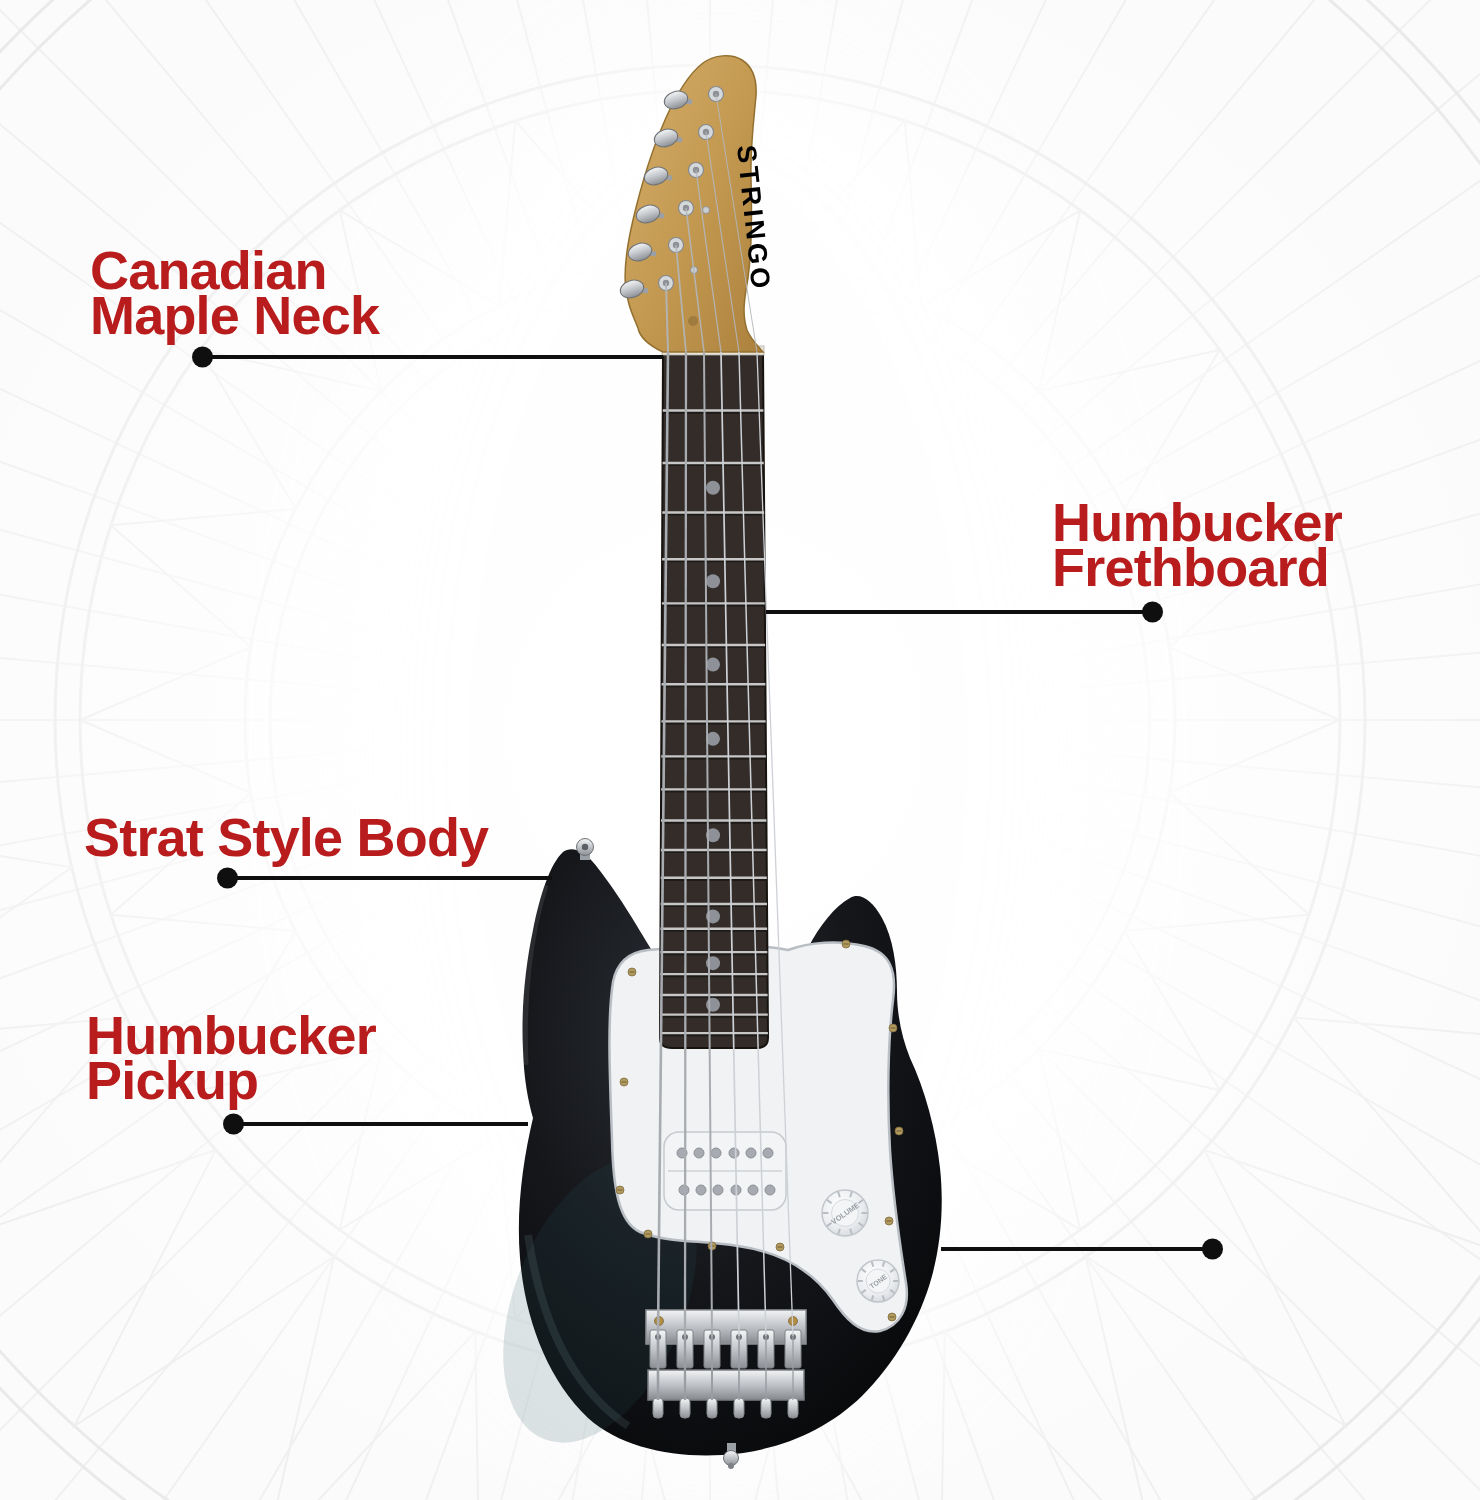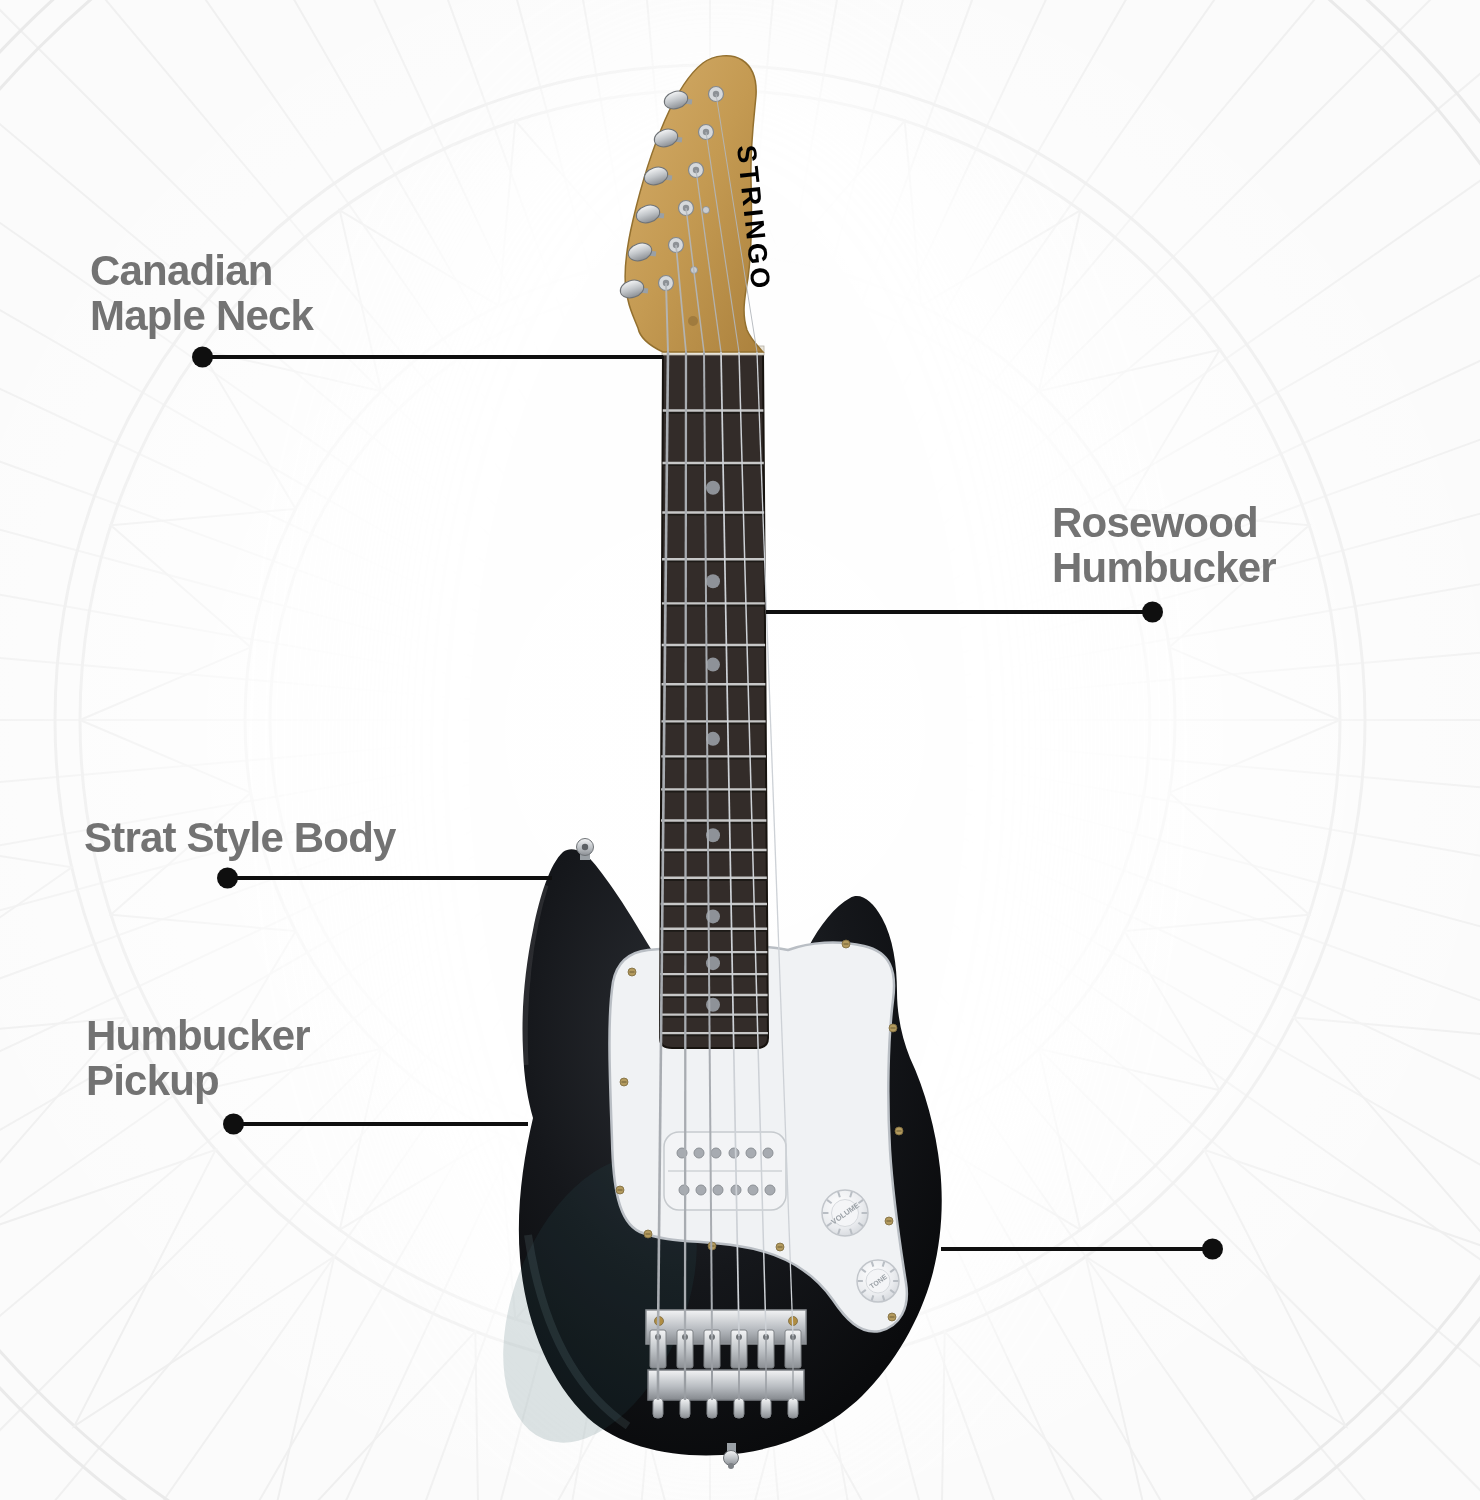--- a/index.html
+++ b/index.html
@@ -6,23 +6,23 @@
   .canvas{
     position:relative;
     width:1480px;height:1500px;
     overflow:hidden;
     background:#fbfbfb;
     font-family:"Liberation Sans", sans-serif;
   }
   .canvas svg.scene{position:absolute;left:0;top:0;}
   .annotation{
     position:absolute;
-    color:#737373;
+    color:#b91c1c;
     font-weight:700;
-    font-size:42px;
+    font-size:54px;
     line-height:45px;
     letter-spacing:-0.8px;
   }
   .annotation.nowrap{white-space:nowrap;}
   .leader{
     position:absolute;
     height:4px;
     background:#0f0f0f;
   }
   .leader .dot{
@@ -449,21 +449,21 @@
       </g>
       <g>
         <rect x="727" y="1443" width="9" height="13" fill="#9aa0a5"></rect>
         <circle cx="731" cy="1458" r="7.5" fill="url(#chromeV)" stroke="#6e7276" stroke-width="1"></circle>
         <circle cx="731" cy="1466" r="3" fill="#7d8186"></circle>
       </g>
     </g>
   </svg>
 
   <div class="annotation" style="left:90px; top:248px; width:290px;">Canadian Maple Neck</div>
-  <div class="annotation" style="left:1052px; top:500px; width:290px;">Rosewood Humbucker</div>
+  <div class="annotation" style="left:1052px; top:500px; width:290px;">Humbucker Frethboard</div>
   <div class="annotation" style="left:86px; top:1013px; width:290px;">Humbucker Pickup</div>
   <div class="annotation nowrap" style="left:84px; top:815px;">Strat Style Body</div>
 
   <div class="leader dot-left" style="left:202px; top:355px;  width:461px;">
        <span class="dot"></span>
     </div>
   <div class="leader dot-right" style="left:766px; top:610px;  width:387px;">
        <span class="dot"></span>
     </div>
   <div class="leader dot-left" style="left:227px; top:876px;  width:325px;">

